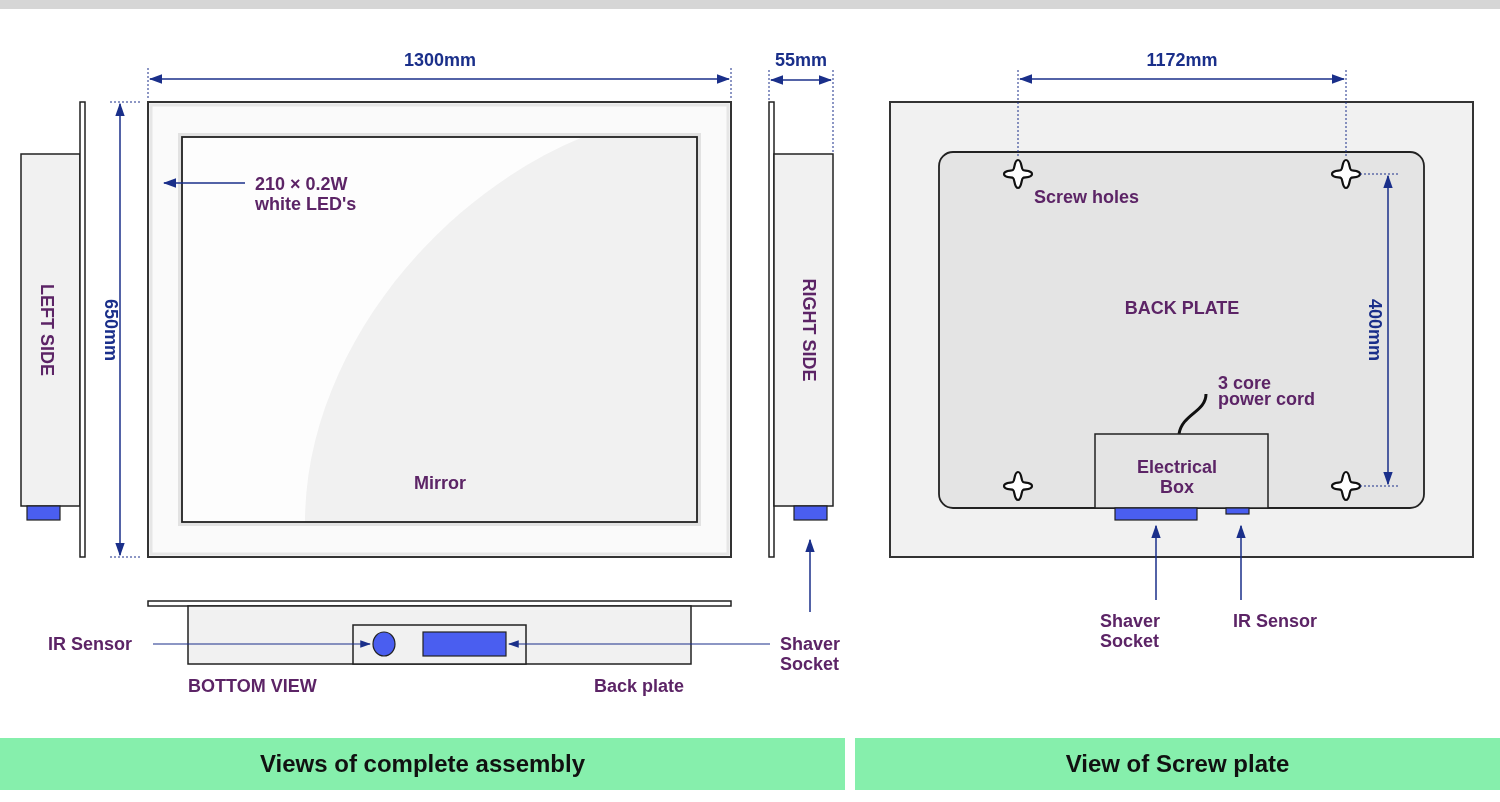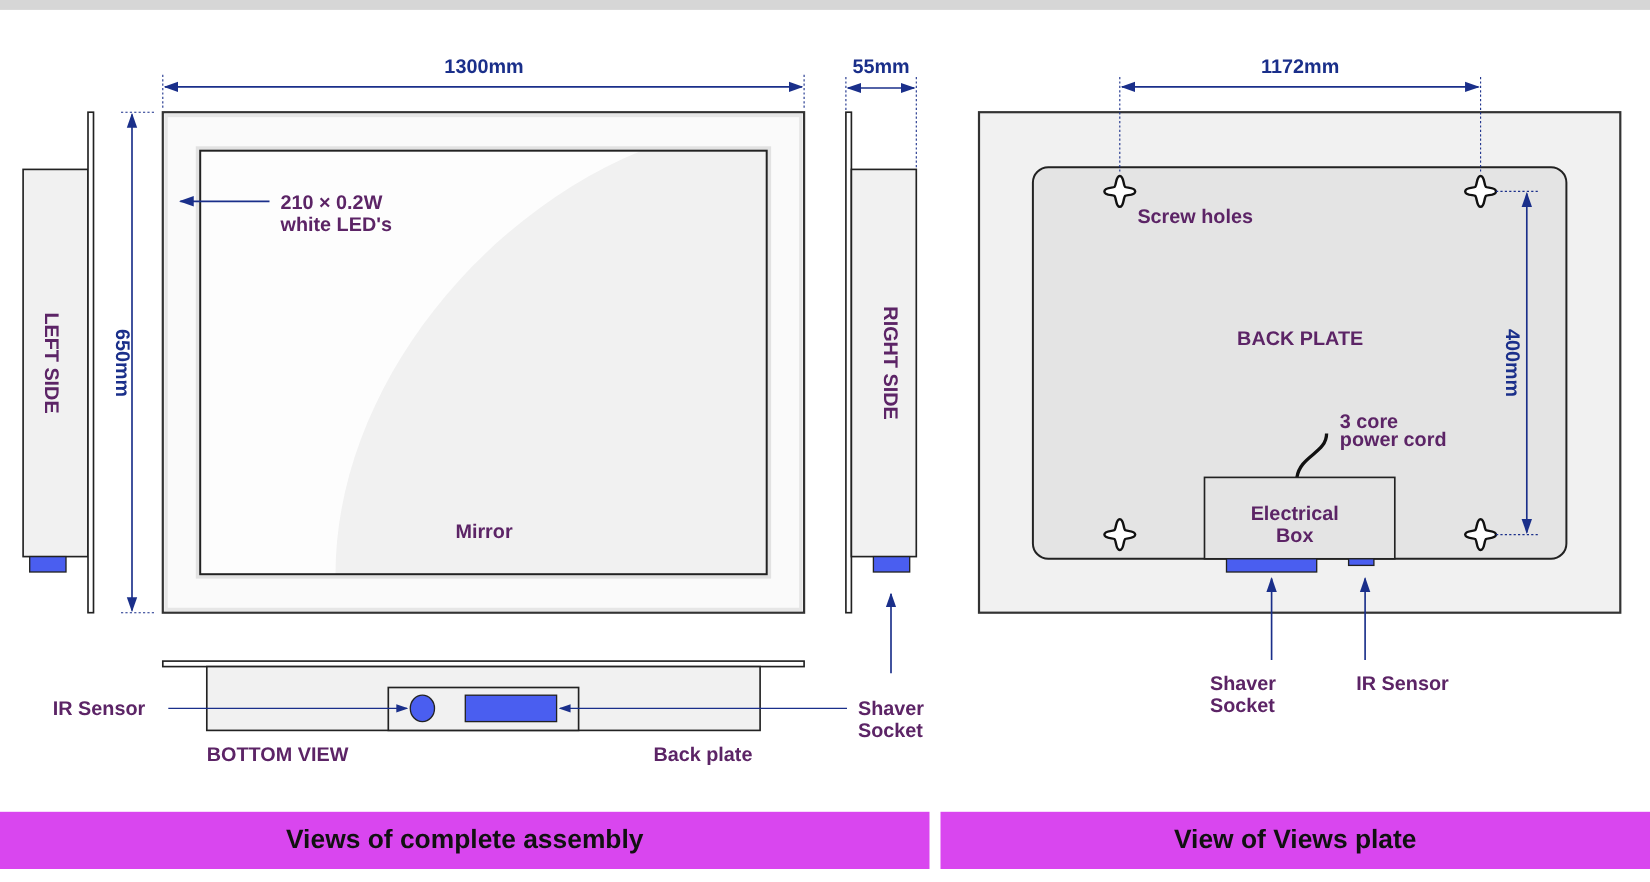--- a/index.html
+++ b/index.html
@@ -2,21 +2,21 @@
 <html><head>
 <meta charset="utf-8">
 <style>
   html, body { margin: 0; padding: 0; background: #ffffff; }
   body { width: 1500px; height: 802px; position: relative; overflow: hidden;
          font-family: "Liberation Sans", sans-serif; }
   .topbar { position: absolute; left: 0; top: 0; width: 1500px; height: 9px; background: #d6d6d6; }
   svg.drawing { position: absolute; left: 0; top: 0; }
   .lbl { font-family: "Liberation Sans", sans-serif; font-weight: bold; fill: #5c2466; font-size: 18px; }
   .dim { font-family: "Liberation Sans", sans-serif; font-weight: bold; fill: #1a2f8a; font-size: 18px; }
-  .caption { position: absolute; top: 738px; height: 52px; background: #d946ef;
+  .caption { position: absolute; top: 738px; height: 52px; background: #86efac;
              display: flex; align-items: center; justify-content: center;
              font-family: "Liberation Sans", sans-serif; font-weight: bold; font-size: 24px; color: #111; }
   .cap-left { left: 0; width: 845px; }
   .cap-right { left: 855px; width: 645px; }
 </style>
 </head>
 <body>
 
 <div class="topbar"></div>
 
@@ -139,13 +139,13 @@
 
   <g>
     <line x1="1360" y1="174" x2="1398" y2="174" stroke="#1a2f8a" stroke-width="1" stroke-dasharray="2,2"></line>
     <line x1="1360" y1="486" x2="1398" y2="486" stroke="#1a2f8a" stroke-width="1" stroke-dasharray="2,2"></line>
     <line x1="1388" y1="176" x2="1388" y2="484" stroke="#1a2f8a" stroke-width="1.5" marker-start="url(#arr)" marker-end="url(#arr)"></line>
     <text class="dim" transform="translate(1374,330) rotate(90)" text-anchor="middle" dominant-baseline="middle">400mm</text>
   </g>
 </svg>
 
 <div class="caption cap-left">Views of complete assembly</div>
-<div class="caption cap-right">View of Views plate</div>
+<div class="caption cap-right">View of Screw plate</div>
 
 </body></html>

